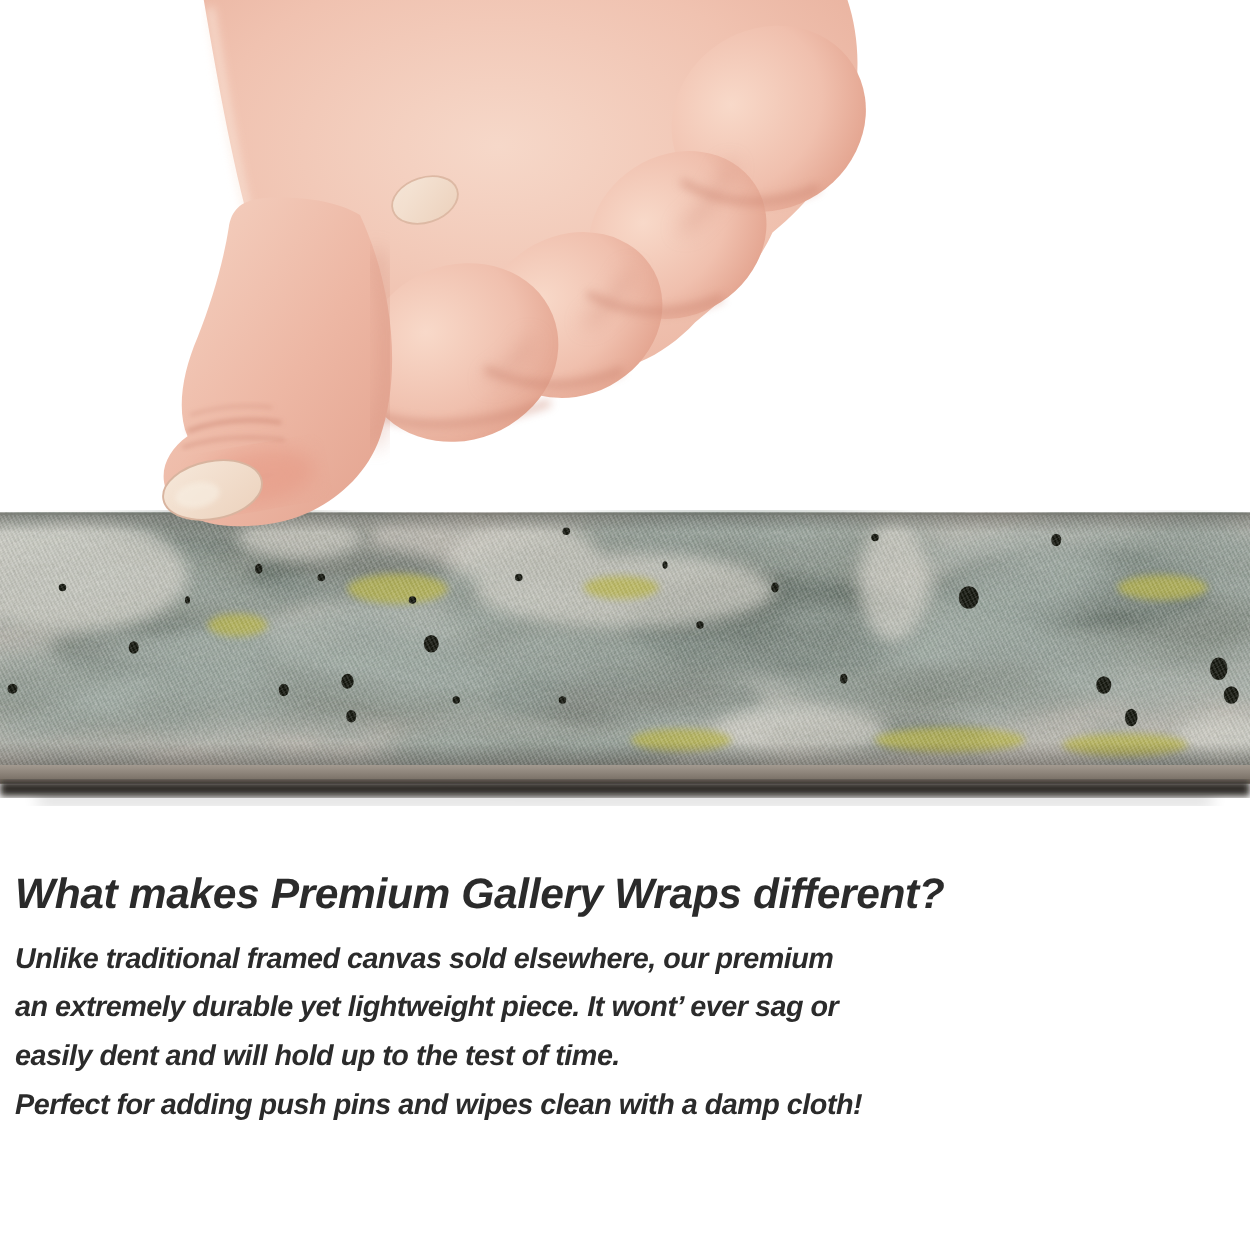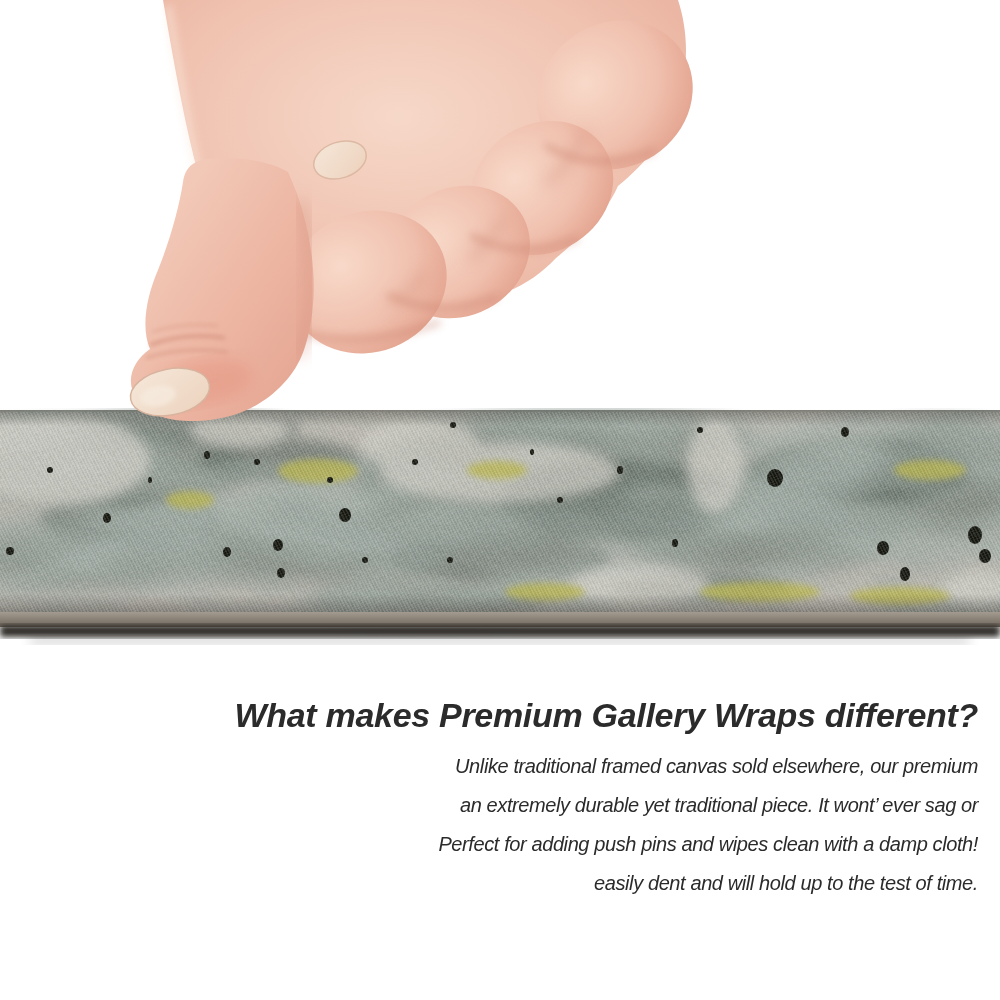--- a/index.html
+++ b/index.html
@@ -10,24 +10,24 @@
   .strip-svg{position:absolute;left:0;top:408px;width:1000px;height:245px;display:block;}
   .weave{position:absolute;left:0;top:412px;width:1000px;height:200px;pointer-events:none;opacity:.5;
     background:
       repeating-linear-gradient(63deg, rgba(255,255,255,.20) 0 1.5px, rgba(40,45,40,.08) 1.5px 3px),
       repeating-linear-gradient(-27deg, rgba(255,255,255,.10) 0 1px, rgba(0,0,0,0) 1px 3px);}
 
   
   .hand-svg{position:absolute;left:0;top:0;width:1000px;height:432px;display:block;}
 
   
-  .copy{position:absolute;left:0;top:696px;width:978px;text-align:right;font-style:italic;
+  .copy{position:absolute;left:12px;top:696px;width:978px;text-align:left;font-style:italic;
         color:var(--text,#2b2b2b);white-space:nowrap;}
   .copy h2{margin:0 0 12px 0;font-size:34px;font-weight:700;letter-spacing:-.3px;}
-  .copy p{margin:0;font-size:20px;line-height:39px;font-weight:400;letter-spacing:-.4px;}
+  .copy p{margin:0;font-size:23px;line-height:39px;font-weight:700;letter-spacing:-.4px;}
 </style>
 </head>
 <body>
 
 <div class="stage">
 
   <svg class="strip-svg" viewBox="0 0 1000 245" aria-hidden="true">
     <defs>
       <filter id="blotchA" x="0" y="0" width="100%" height="100%">
         <feTurbulence type="fractalNoise" baseFrequency="0.0045 0.013" numOctaves="3" seed="11"></feTurbulence>
@@ -234,18 +234,18 @@
       </g>
       <ellipse cx="205" cy="382" rx="48" ry="22" transform="rotate(-10 205 382)" fill="#e59480" opacity=".5" filter="url(#hs8)"></ellipse>
       <ellipse cx="170" cy="392" rx="40" ry="23" transform="rotate(-11 170 392)" fill="url(#gNail)" stroke="#d8b49f" stroke-width="1.5"></ellipse>
       <ellipse cx="158" cy="396" rx="18" ry="10" transform="rotate(-11 158 396)" fill="#f8f0e4" opacity=".6" filter="url(#hs2)"></ellipse>
     </g>
   </svg>
 
   <div class="copy">
     <h2>What makes Premium Gallery Wraps different?</h2>
     <p>Unlike traditional framed canvas sold elsewhere, our premium</p>
-    <p>an extremely durable yet traditional piece. It wont’ ever sag or</p>
+    <p>an extremely durable yet lightweight piece. It wont’ ever sag or</p>
+    <p>easily dent and will hold up to the test of time.</p>
     <p>Perfect for adding push pins and wipes clean with a damp cloth!</p>
-    <p>easily dent and will hold up to the test of time.</p>
   </div>
 
 </div>
 
 </body></html>

